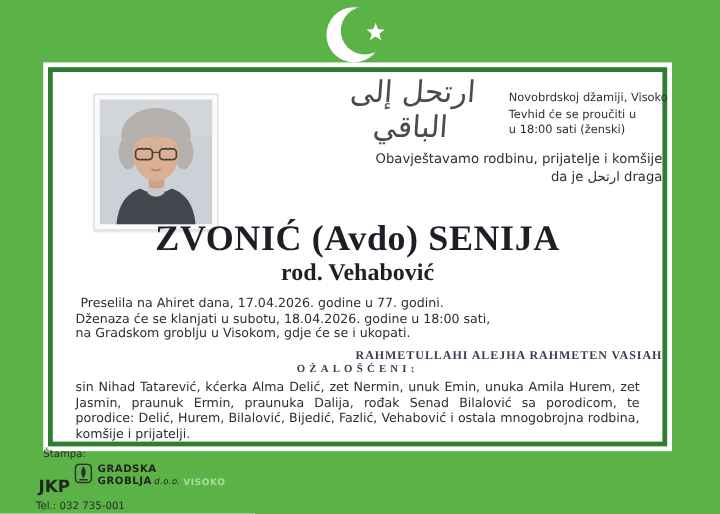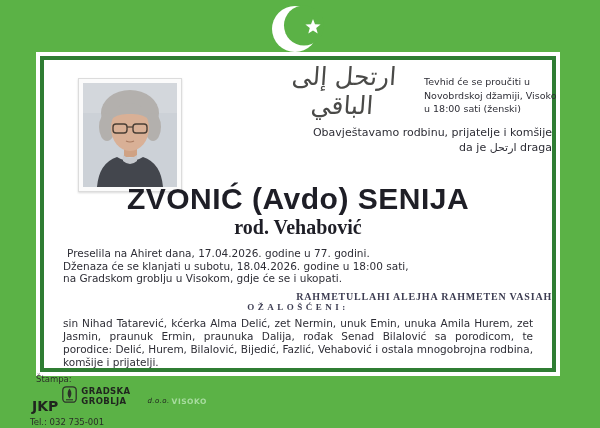--- a/index.html
+++ b/index.html
@@ -20,21 +20,21 @@
           line-height:13.5px;color:#2e2e36;}
 
   .photo{position:absolute;left:34px;top:18px;width:104px;height:114px;box-sizing:border-box;
          background:#fbfbfb;border:1px solid #dcdcdc;padding:4px;box-shadow:0 1px 2px rgba(0,0,0,.15);}
   .photo svg{display:block;}
 
   .intro{position:absolute;left:0;top:66px;width:100%;text-align:right;
          font-size:11px;line-height:14.5px;color:#2e2e36;}
 
   .name{position:absolute;left:0;top:122px;width:100%;text-align:center;
-        font-family:Liberation Sans, sans-serif;font-weight:bold;font-size:30px;
+        font-family:Liberation Serif, serif;font-weight:bold;font-size:30px;
         color:#1e1e26;letter-spacing:0.5px;}
   .maiden{position:absolute;left:0;top:156px;width:100%;text-align:center;
         font-family:"Liberation Serif",serif;font-weight:bold;font-size:20px;color:#1e1e26;}
 
   .death{position:absolute;left:19px;top:187px;width:470px;
          font-size:10.5px;line-height:12.5px;color:#2e2e36;}
   .death .l1{padding-left:4px;}
 
   .prayer{position:absolute;left:0;top:231px;width:100%;text-align:right;
           font-family:"Liberation Serif",serif;font-weight:bold;font-size:10px;
@@ -45,21 +45,21 @@
   .mourners{position:absolute;left:19px;top:257px;width:470px;text-align:justify;
           font-size:10.5px;line-height:13px;color:#2e2e36;}
 
   .print-block{position:absolute;left:30px;top:374px;color:#20251f;}
   .stampa{font-size:8.5px;margin-left:6px;margin-bottom:2px;color:#2a2f28;}
   .company-row{display:flex;align-items:flex-start;margin-left:2px;}
   .jkp{font-size:14px;font-weight:bold;margin-top:12px;}
   .emblem{margin:0 4px;}
   .company-names{font-size:8.5px;font-weight:bold;letter-spacing:0.4px;line-height:9.5px;margin-top:1px;}
   .company-line2{display:flex;align-items:flex-start;gap:2px;}
-  .doo{font-size:7px;font-weight:normal;font-style:italic;margin-left:19px;}
+  .doo{font-size:7px;font-weight:normal;font-style:italic;}
   .city{font-size:7.5px;color:#a8dca0;letter-spacing:0.5px;font-weight:bold;}
   .phone{font-size:8.5px;margin-top:3px;color:#2a2f28;}
 </style>
 </head>
 <body>
 
 <div class="page">
 
   <div class="crescent-wrap">
     <svg width="94" height="58" viewBox="0 0 94 58" xmlns="http://www.w3.org/2000/svg">
@@ -68,22 +68,22 @@
       <polygon fill="#ffffff" points="60,18 62,23.3 67.6,23.5 63.2,27.1 64.7,32.5 60,29.4 55.3,32.5 56.8,27.1 52.4,23.5 58,23.3"></polygon>
     </svg>
   </div>
 
   <div class="card">
     <div class="card-inner">
 
       <div class="arabic">ارتحل إلى الباقي</div>
 
       <div class="tevhid">
+        <div>Novobrdskoj džamiji, Visoko</div>
         <div>Tevhid će se proučiti u</div>
-        <div>Novobrdskoj džamiji, Visoko</div>
         <div>u 18:00 sati (ženski)</div>
       </div>
 
       <div class="photo">
         <svg width="94" height="104" viewBox="0 0 94 104" xmlns="http://www.w3.org/2000/svg">
           <rect x="0" y="0" width="94" height="104" fill="#ccd1d7"></rect>
           <rect x="0" y="0" width="94" height="30" fill="#d3d7dc"></rect>
           <ellipse cx="47" cy="30" rx="29" ry="23" fill="#b3b0ad"></ellipse>
           <ellipse cx="24" cy="44" rx="8" ry="14" fill="#b3b0ad"></ellipse>
           <ellipse cx="70" cy="44" rx="8" ry="14" fill="#b3b0ad"></ellipse>

